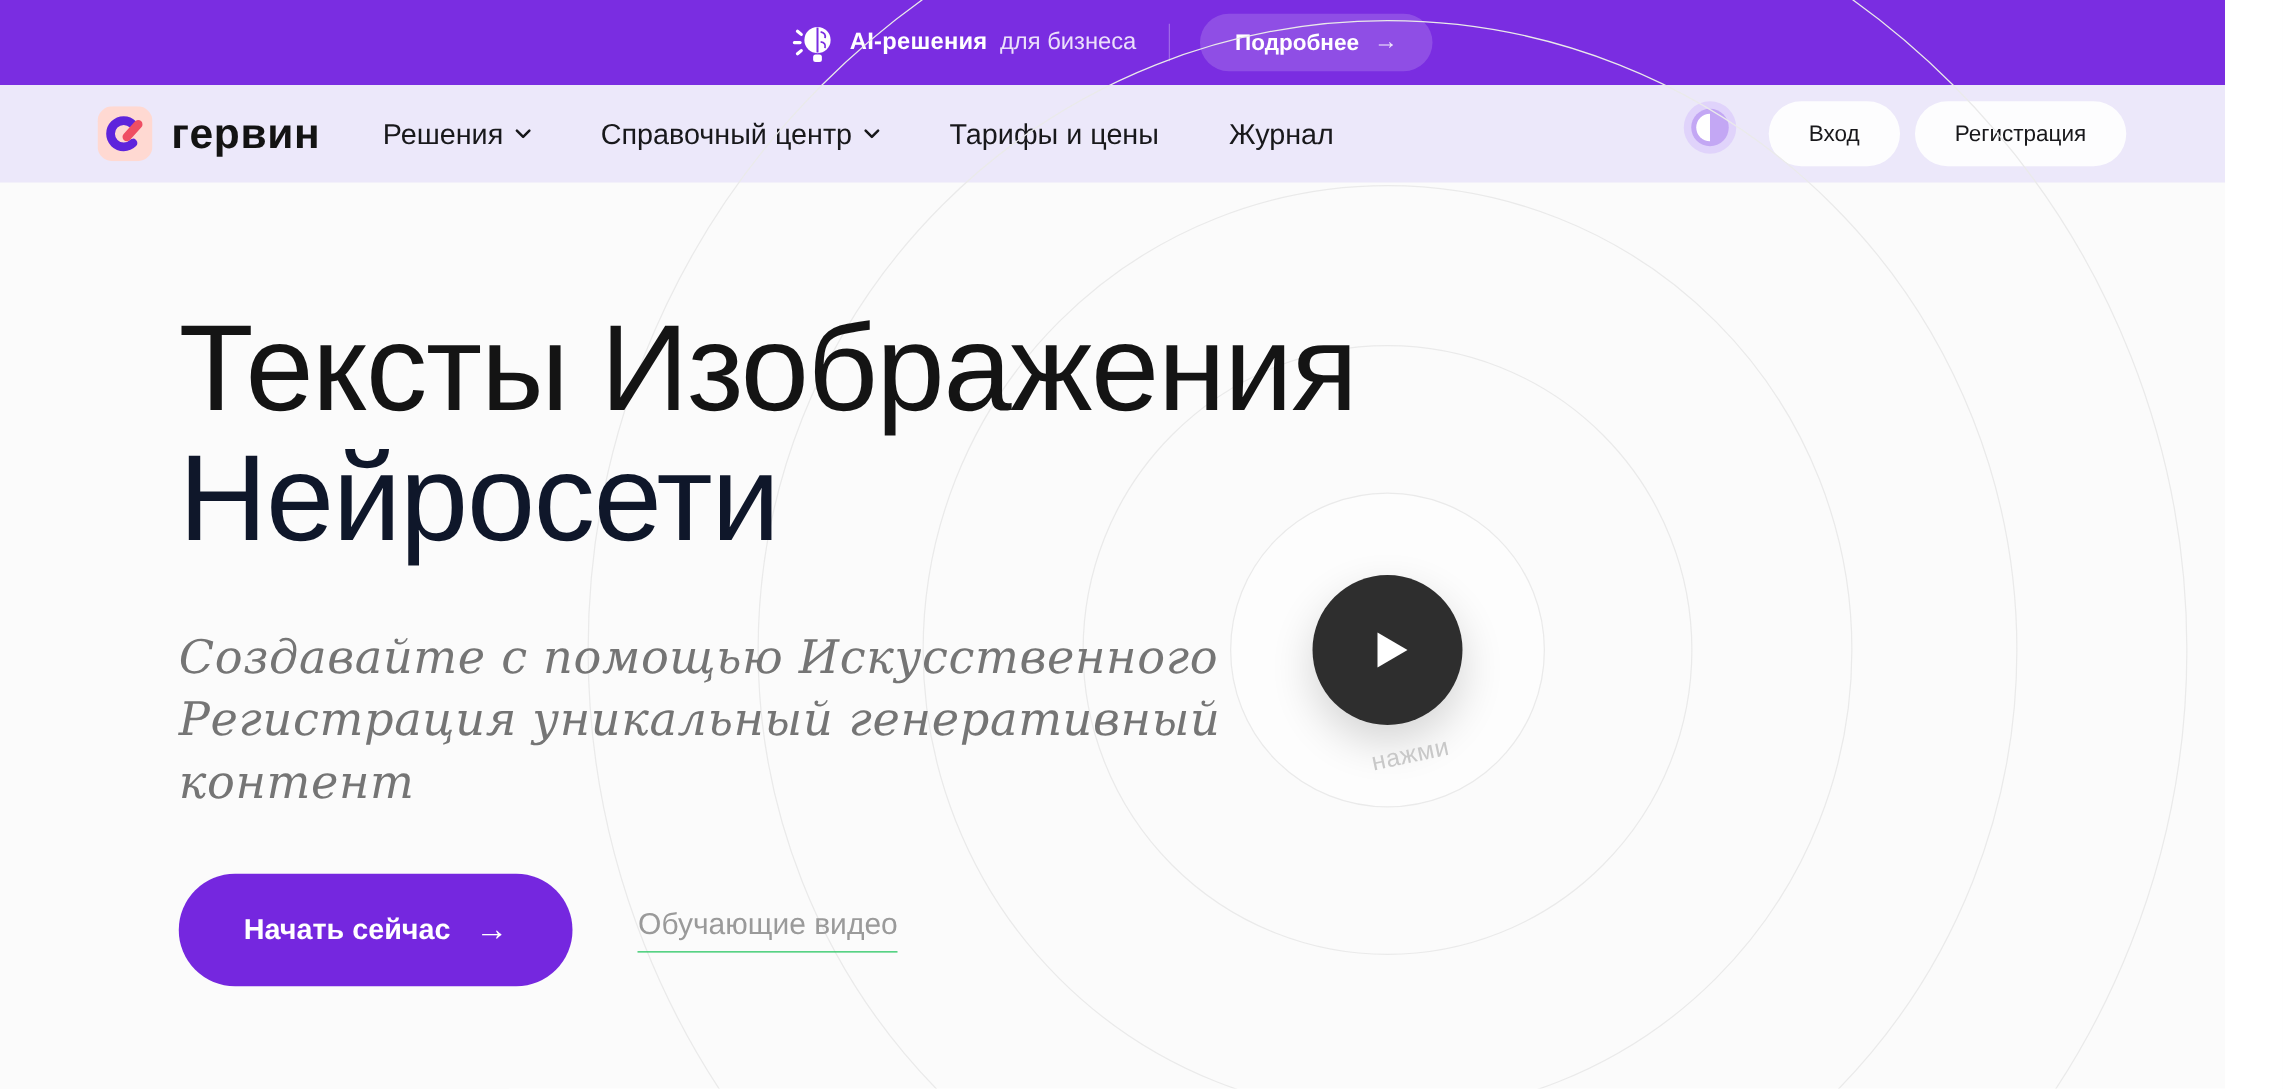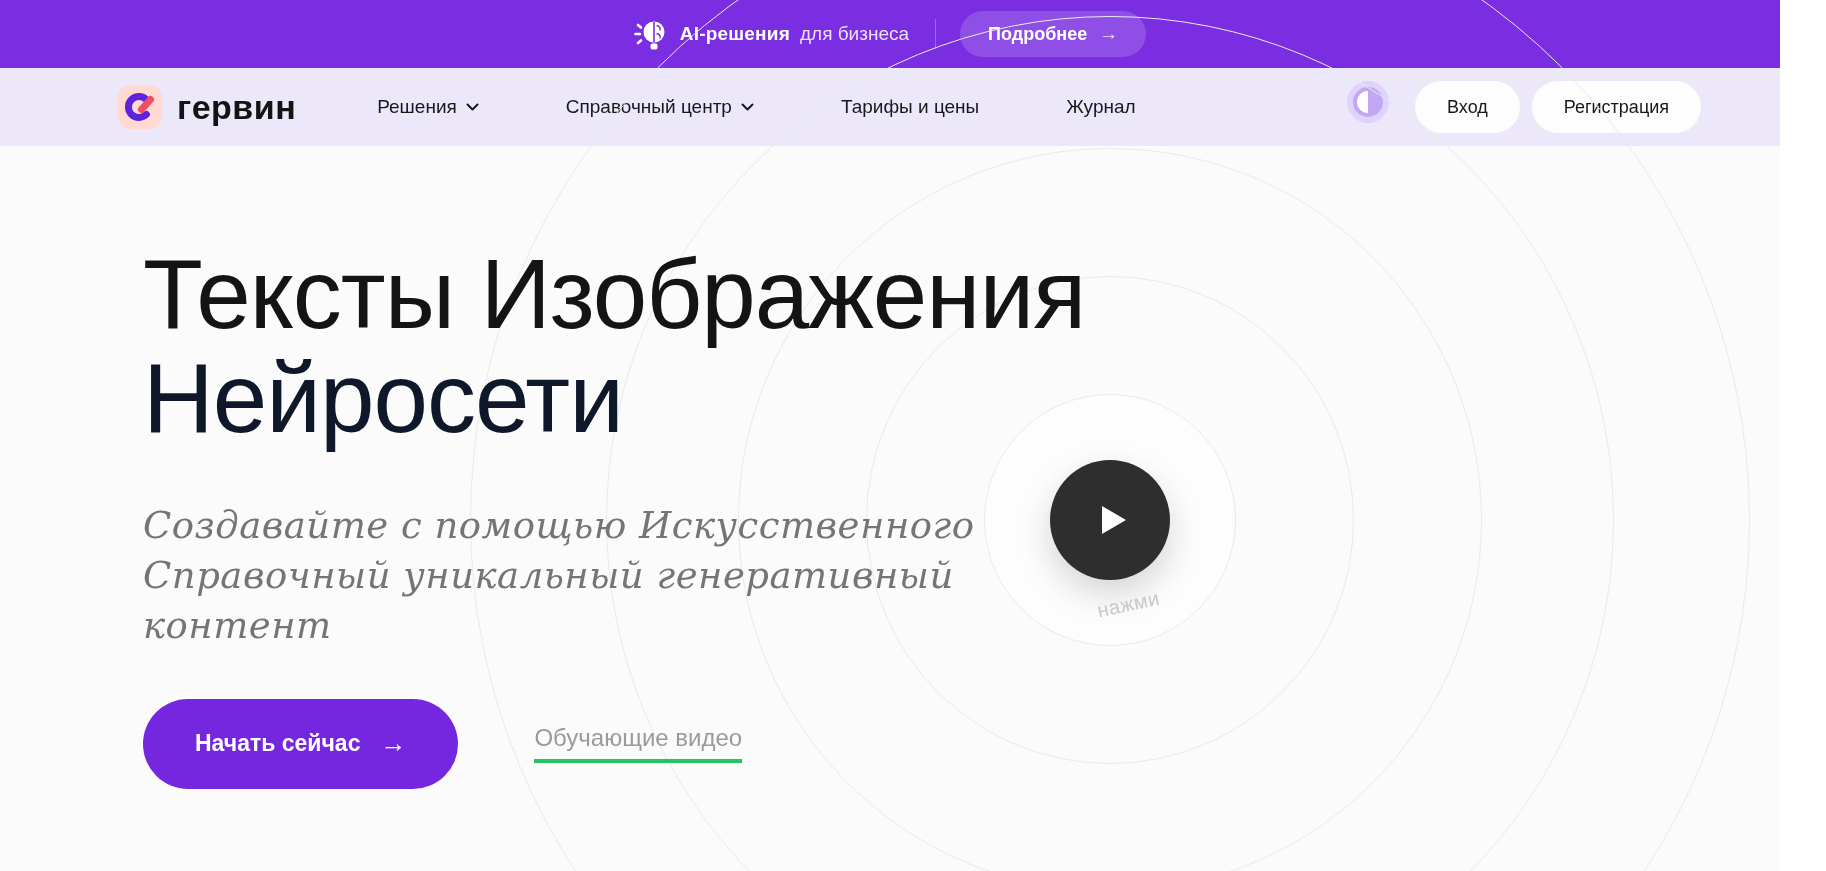--- a/index.html
+++ b/index.html
@@ -13,25 +13,25 @@
   .banner-icon { display:flex; align-items:center; margin-right:12px; }
   .banner-bold { color:#fff; font-weight:700; font-size:19px; letter-spacing:.2px; }
   .banner-light { color:rgba(255,255,255,.85); font-size:19px; margin-left:10px; }
   .banner-divider { width:1px; height:30px; background:rgba(255,255,255,.28); margin:0 24px 0 26px; }
   .banner-btn { display:flex; align-items:center; gap:12px; border:none; cursor:pointer;
                 background:rgba(255,255,255,.16); color:#fff; font-size:18px; font-family:inherit;
                 padding:12px 28px; border-radius:24px;font-weight:bold; }
   .banner-btn .arr { font-size:19px; color:rgba(255,255,255,.85); }
 
   
-  .nav { height:78px; background:#ECE8FA; display:flex; align-items:center; padding:0 79px 0 118px; }
+  .nav { height:78px; background:#ECE8FA; display:flex; align-items:center; padding:0 79px 0 78px; }
   .logo { display:flex; align-items:center; gap:15px; cursor:pointer; }
   .logo-text { font-size:34px; font-weight:700; color:#131313; letter-spacing:.5px; }
   .menu { display:flex; align-items:center; gap:56px; list-style:none; margin-left:50px; }
-  .menu li { display:flex; align-items:center; gap:9px; font-size:19px; font-weight:500; color:#18181B; cursor:pointer;margin-left:31px; }
+  .menu li { display:flex; align-items:center; gap:9px; font-size:23px; font-weight:500; color:#18181B; cursor:pointer; }
   .nav-right { margin-left:auto; display:flex; align-items:flex-start; gap:12px; }
   .toggle { width:42px; height:42px; border-radius:50%; background:#E0D3FB; border:none; cursor:pointer;
             display:flex; align-items:center; justify-content:center; margin-right:14px; }
   .toggle-disc { width:30px; height:30px; border-radius:50%; background:#C3A7F4; position:relative; overflow:hidden; display:block; }
   .toggle-disc::before { content:""; position:absolute; left:4px; top:4px; width:11px; height:22px;
                          border-radius:11px 0 0 11px; background:#fff; }
   .pill { height:52px; border:none; border-radius:26px; background:#FDFDFE; color:#18181B; cursor:pointer;
           font-family:inherit; font-size:18px; padding:0 32px; }
 
   
@@ -44,22 +44,22 @@
   .hero-title .l2 { display:block; color:#0f172a; }
 
   .script { margin-top:50px; font-family:"DejaVu Serif", serif; font-style:italic; font-size:37px;
             line-height:50px; color:#757575; letter-spacing:.5px; position:relative; }
   .script span { display:block; }
 
   .cta-row { margin-top:48px; display:flex; align-items:center; position:relative; }
   .cta { height:90px; padding:0 52px; border:none; border-radius:45px; background:#7527DF; color:#fff;
          font-family:inherit; font-size:23px; font-weight:700; display:flex; align-items:center; gap:20px; cursor:pointer; }
   .cta .arr { font-weight:400; font-size:26px; }
-  .tutorial-link { margin-left:76px; font-size:24px; color:#9A9A9A; text-decoration:none;
-                   border-bottom:4px solid #22c55e; padding-bottom:7px; cursor:pointer; }
+  .tutorial-link { margin-left:52px; font-size:24px; color:#9A9A9A; text-decoration:none;
+                   border-bottom:1px solid #22c55e; padding-bottom:7px; cursor:pointer; }
 
   .play { position:absolute; left:1050px; top:314px; width:120px; height:120px; border-radius:50%;
           background:#2E2E2E; border:none; cursor:pointer; display:flex; align-items:center; justify-content:center;
           box-shadow:0 14px 34px rgba(0,0,0,.16); }
   .play-tri { display:block; width:0; height:0; border-left:24px solid #fff; border-top:14px solid transparent;
               border-bottom:14px solid transparent; margin-left:8px; }
   .hint { position:absolute; left:1097px; top:447px; color:#C8C8C8; font-size:20px;
           transform:rotate(-12deg); letter-spacing:.5px; }
 </style>
 </head>
@@ -140,21 +140,21 @@
     <span class="circle" style="left:866px;  top:130px;  width:488px;  height:488px;"></span>
     <span class="circle inner" style="left:984px; top:248px; width:252px; height:252px;"></span>
 
     <h1 class="hero-title">
       <span class="l1">Тексты Изображения</span>
       <span class="l2">Нейросети</span>
     </h1>
 
     <p class="script">
       <span>Создавайте с помощью Искусственного</span>
-      <span>Справочный уникальный генеративный</span>
+      <span>Регистрация уникальный генеративный</span>
       <span>контент</span>
     </p>
 
     <div class="cta-row">
       <button class="cta">
         <span>Начать сейчас</span>
         <span class="arr">→</span>
       </button>
       <a class="tutorial-link">Обучающие видео</a>
     </div>

